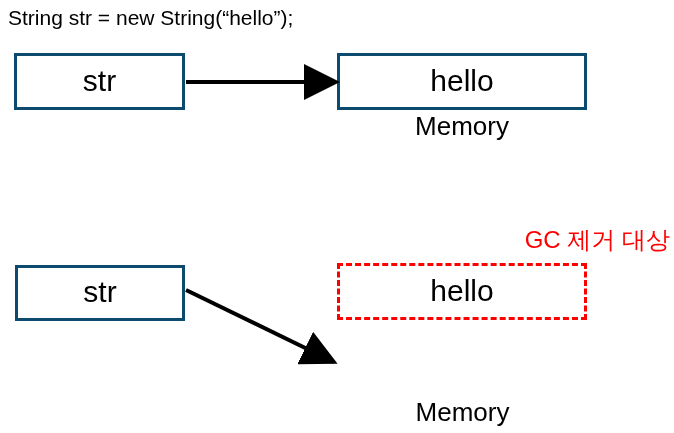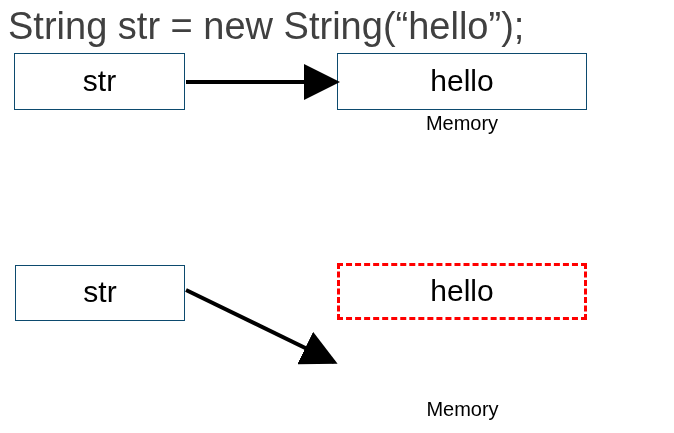--- a/index.html
+++ b/index.html
@@ -13,49 +13,49 @@
   }
   #canvas {
     position: relative;
     width: 674px;
     height: 433px;
     background: #ffffff;
     overflow: hidden;
   }
   .code-line {
     position: absolute;
-    font-size: 38px;
+    font-size: 21px;
     line-height: 1.0;
-    color: #404040;
+    color: #000000;
     white-space: nowrap;
     letter-spacing: 0px;
   }
   .box {
     position: absolute;
     box-sizing: border-box;
-    border: 1px solid #0c4a6e;
+    border: 3px solid #0c4a6e;
     background: #ffffff;
     display: flex;
     align-items: center;
     justify-content: center;
   }
   .box-label {
     font-size: 30px;
     line-height: 1.0;
     color: #000000;
     white-space: nowrap;
     position: relative;
     top: -1px;
   }
   .box.dashed {
     border: 3px dashed #ff0000;
   }
   .memory-label {
     position: absolute;
-    font-size: 20px;
+    font-size: 26px;
     line-height: 1.0;
     color: #000000;
     white-space: nowrap;
     text-align: center;
   }
   .gc-note {
     position: absolute;
     font-size: 24px;
     line-height: 1.0;
     color: #ff0000;
@@ -83,20 +83,21 @@
     <span class="box-label">str</span>
   </div>
 
   <div class="box" style="left:337px; top:53px; width:250px; height:57px;">
     <span class="box-label">hello</span>
   </div>
 
   <div class="memory-label" style="left:337px; top:113px; width:250px;">Memory</div>
 
 
+  <div class="gc-note" style="left:370px; top:228px; width:300px;">GC 제거 대상</div>
 
   <div class="box" style="left:15px; top:265px; width:170px; height:56px;">
     <span class="box-label">str</span>
   </div>
 
   <div class="box dashed" style="left:337px; top:263px; width:250px; height:57px;">
     <span class="box-label">hello</span>
   </div>
 
 

